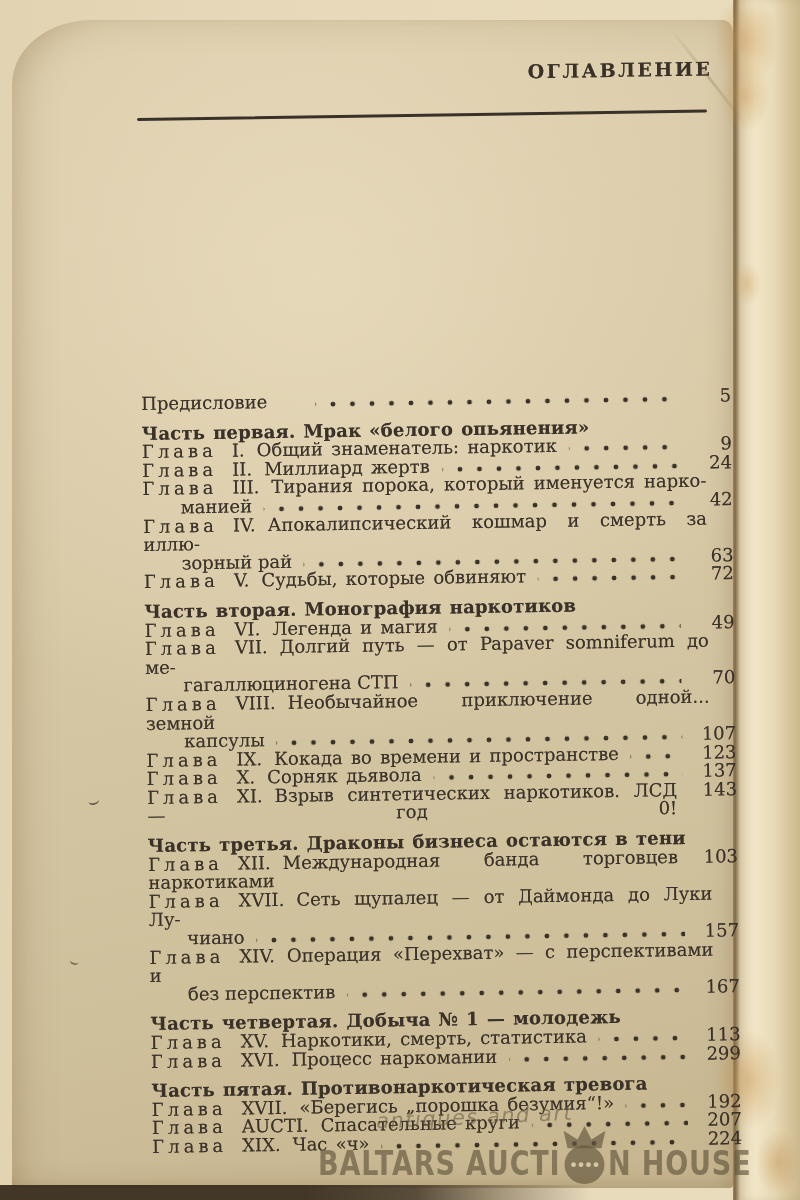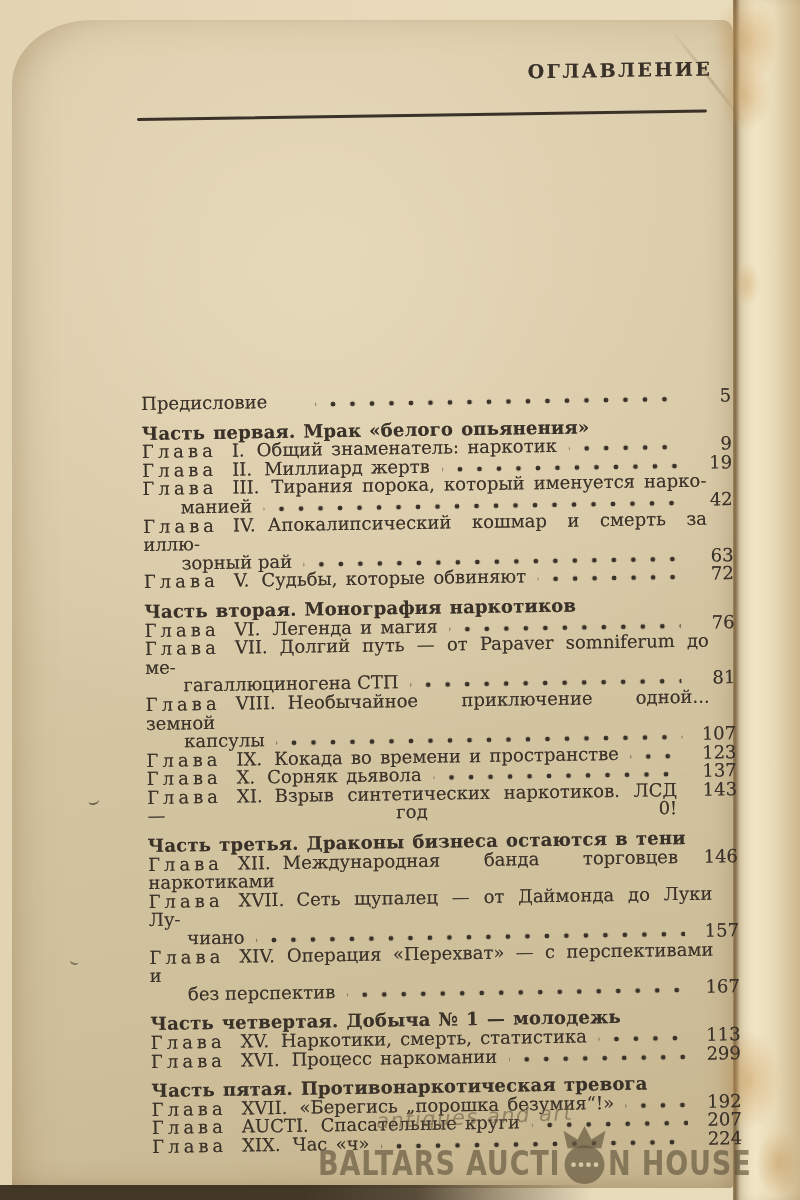--- a/index.html
+++ b/index.html
@@ -119,21 +119,21 @@
           <div class="row">
             <span class="txt"><span class="lbl">Глава</span><span class="rnum">I.</span><span class="ttl">Общий знаменатель: наркотик</span></span>
             <span class="dots"></span>
             <span class="pg">9</span>
           </div>
         </div>
         <div class="entry chapter">
           <div class="row">
             <span class="txt"><span class="lbl">Глава</span><span class="rnum">II.</span><span class="ttl">Миллиард жертв</span></span>
             <span class="dots"></span>
-            <span class="pg">19</span>
+            <span class="pg">24</span>
           </div>
         </div>
         <div class="entry chapter">
           <div class="l1"><span class="lbl">Глава</span><span class="rnum">III.</span><span class="ttl">Тирания порока, который именуется нарко-</span></div>
           <div class="row">
             <span class="cont">манией</span>
             <span class="dots"></span>
             <span class="pg">42</span>
           </div>
         </div>
@@ -150,29 +150,29 @@
             <span class="txt"><span class="lbl">Глава</span><span class="rnum">V.</span><span class="ttl">Судьбы, которые обвиняют</span></span>
             <span class="dots"></span>
             <span class="pg">72</span>
           </div>
         </div>
         <div class="part">Часть вторая. Монография наркотиков</div>
         <div class="entry chapter">
           <div class="row">
             <span class="txt"><span class="lbl">Глава</span><span class="rnum">VI.</span><span class="ttl">Легенда и магия</span></span>
             <span class="dots"></span>
-            <span class="pg">76</span>
+            <span class="pg">49</span>
           </div>
         </div>
         <div class="entry chapter">
           <div class="l1"><span class="lbl">Глава</span><span class="rnum">VII.</span><span class="ttl">Долгий путь — от Papaver somniferum до ме-</span></div>
           <div class="row">
             <span class="cont">гагаллюциногена СТП</span>
             <span class="dots"></span>
-            <span class="pg">81</span>
+            <span class="pg">70</span>
           </div>
         </div>
         <div class="entry chapter">
           <div class="l1"><span class="lbl">Глава</span><span class="rnum">VIII.</span><span class="ttl">Необычайное приключение одной... земной</span></div>
           <div class="row">
             <span class="cont">капсулы</span>
             <span class="dots"></span>
             <span class="pg">107</span>
           </div>
         </div>
@@ -193,21 +193,21 @@
         <div class="entry chapter">
           <div class="row nodots">
             <span class="txt"><span class="lbl">Глава</span><span class="rnum">XI.</span><span class="ttl">Взрыв синтетических наркотиков. ЛСД — год 0!</span></span>
             <span class="pg">143</span>
           </div>
         </div>
         <div class="part">Часть третья. Драконы бизнеса остаются в тени</div>
         <div class="entry chapter">
           <div class="row nodots">
             <span class="txt"><span class="lbl">Глава</span><span class="rnum">XII.</span><span class="ttl">Международная банда торговцев наркотиками</span></span>
-            <span class="pg">146</span>
+            <span class="pg">103</span>
           </div>
         </div>
         <div class="entry chapter">
           <div class="l1"><span class="lbl">Глава</span><span class="rnum">XVII.</span><span class="ttl">Сеть щупалец — от Даймонда до Луки Лу-</span></div>
           <div class="row">
             <span class="cont">чиано</span>
             <span class="dots"></span>
             <span class="pg">157</span>
           </div>
         </div>

